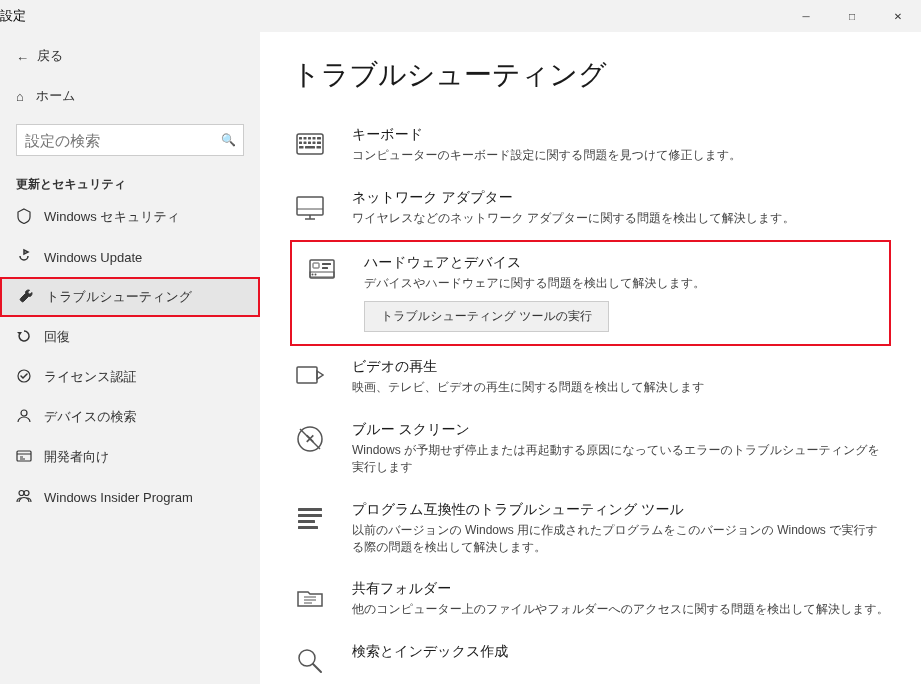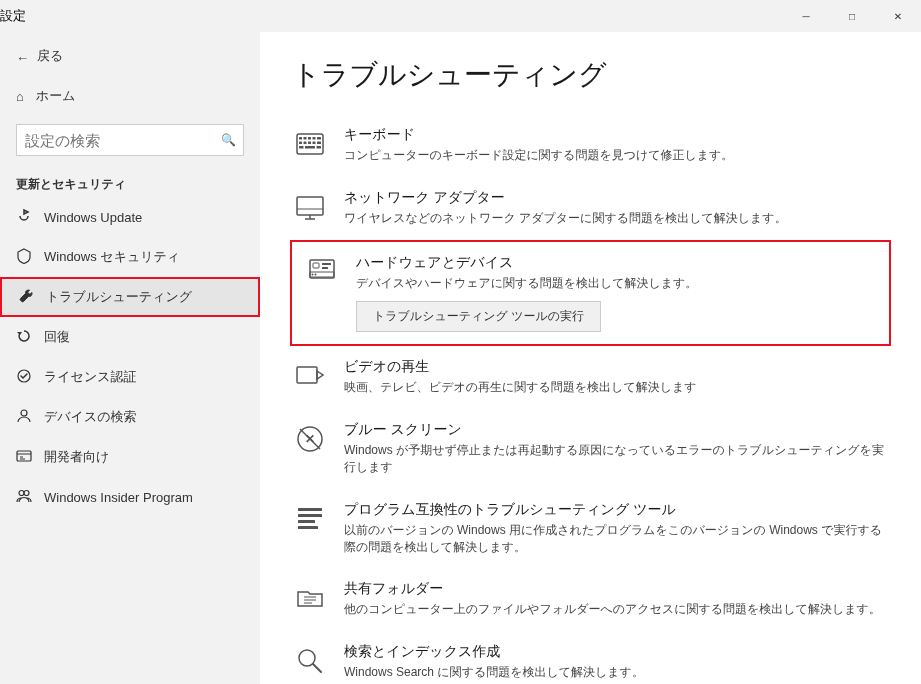--- a/index.html
+++ b/index.html
@@ -153,21 +153,21 @@
     .troubleshoot-list {
       display: flex;
       flex-direction: column;
       gap: 0;
     }
 
     .ts-item {
       display: flex;
       align-items: flex-start;
       padding: 12px 0;
-      gap: 16px;
+      gap: 24px;
       border-bottom: 1px solid transparent;
       cursor: pointer;
     }
 
     .ts-item.highlighted {
       border: 2px solid #e81123;
       padding: 12px;
       margin: 0 -2px;
       background: white;
     }
@@ -242,34 +242,34 @@
 
     <div class="sidebar-search">
       <input type="text" placeholder="設定の検索" style="">
       <span class="sidebar-search-icon">🔍</span>
     </div>
 
     <div class="sidebar-section-title">更新とセキュリティ</div>
 
     <div class="sidebar-item">
       <span class="sidebar-icon">
+        <svg width="16" height="16" viewBox="0 0 16 16">
+          <path d="M8 1 L14 4 L14 9 C14 12 11 14.5 8 15.5 C5 14.5 2 12 2 9 L2 4 Z" stroke="#333" stroke-width="1.2" fill="none"></path>
+        </svg>
+      </span>
+      <span>Windows セキュリティ</span>
+    </div>
+
+    <div class="sidebar-item">
+      <span class="sidebar-icon">
         <svg width="16" height="16" viewBox="0 0 16 16" fill="none">
           <path d="M8 2 L8 6 L12 4 Z M4 8 A4 4 0 1 0 12 8" stroke="#333" stroke-width="1.5" fill="none"></path>
         </svg>
       </span>
       <span>Windows Update</span>
-    </div>
-
-    <div class="sidebar-item">
-      <span class="sidebar-icon">
-        <svg width="16" height="16" viewBox="0 0 16 16">
-          <path d="M8 1 L14 4 L14 9 C14 12 11 14.5 8 15.5 C5 14.5 2 12 2 9 L2 4 Z" stroke="#333" stroke-width="1.2" fill="none"></path>
-        </svg>
-      </span>
-      <span>Windows セキュリティ</span>
     </div>
 
 
     <div class="sidebar-item active-highlight" style="border:2px solid #e81123; background:#e5e5e5;">
       <span class="sidebar-icon">
         <svg width="16" height="16" viewBox="0 0 16 16">
           <path d="M10.5 2 C9 2 7.5 3 7.5 4.5 C7.5 4.8 7.6 5.1 7.7 5.3 L2.5 10.5 C2 11 2 11.8 2.5 12.3 L3.7 13.5 C4.2 14 5 14 5.5 13.5 L10.7 8.3 C10.9 8.4 11.2 8.5 11.5 8.5 C13 8.5 14 7 14 5.5 C14 5.1 13.9 4.8 13.8 4.5 L12 6.3 L10.5 5.5 L9.7 4 L11.5 2.2 C11.2 2.1 10.9 2 10.5 2 Z" stroke="#333" stroke-width="1" fill="#333"></path>
         </svg>
       </span>
       <span>トラブルシューティング</span>
@@ -455,19 +455,18 @@
 
       <div class="ts-item">
         <div class="ts-icon-area">
           <svg width="28" height="28" viewBox="0 0 28 28">
             <circle cx="11" cy="11" r="8" stroke="#555" stroke-width="1.5" fill="none"></circle>
             <line x1="17" y1="17" x2="25" y2="25" stroke="#555" stroke-width="2" stroke-linecap="round"></line>
           </svg>
         </div>
         <div class="ts-text">
           <div class="ts-title">検索とインデックス作成</div>
-          <div class="ts-desc">Windows Search に関する問題を検出して解決します。</div>
         </div>
       </div>
 
     </div>
   </div>
 </div>
 
 </body></html>

